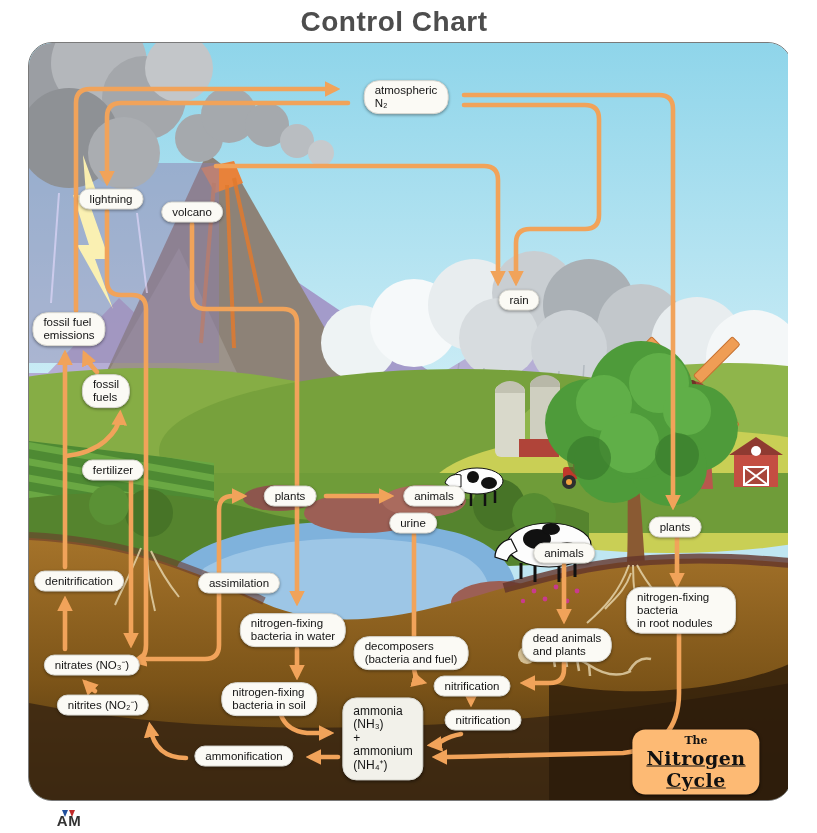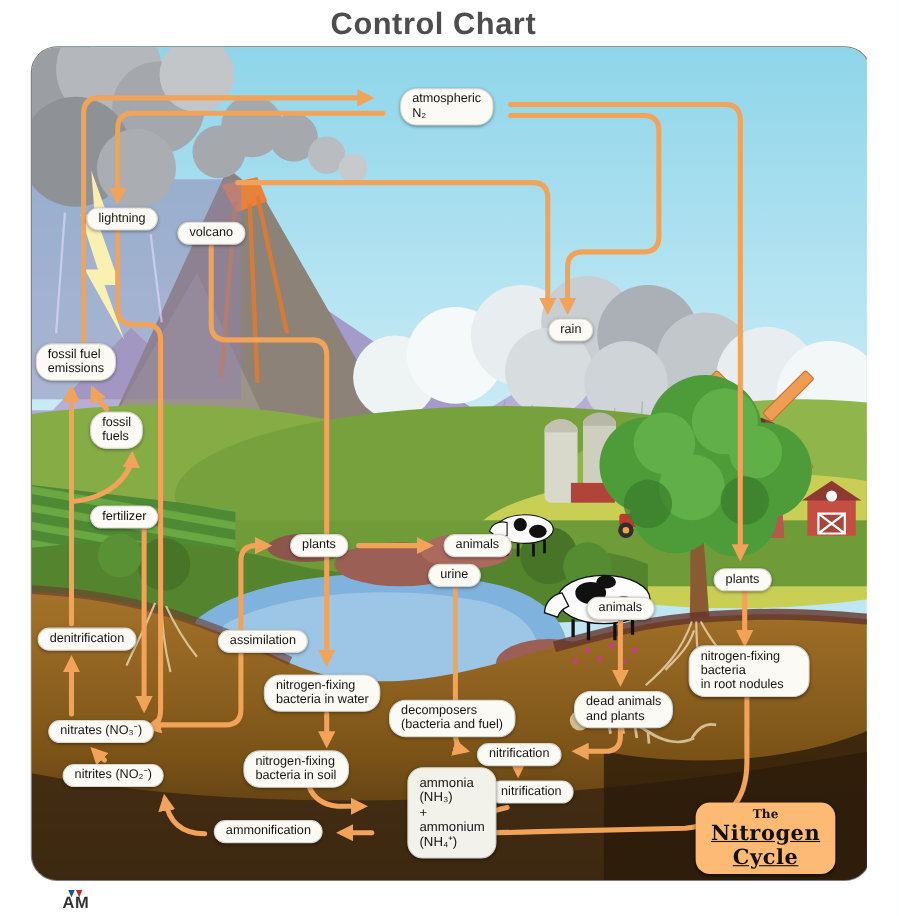--- a/index.html
+++ b/index.html
@@ -7,21 +7,21 @@
         font-family:"Liberation Sans",sans-serif;border-radius:32px;}
   .title{position:absolute;left:0;top:6px;width:100%;text-align:center;
          font-size:28px;font-weight:bold;color:#4d4d4d;letter-spacing:.5px;}
   .scene{position:absolute;left:28px;top:42px;width:762px;height:757px;
          border-radius:24px;overflow:hidden;border:1.5px solid #7a7a7a;background:#bfe6f2;}
   .scene svg{position:absolute;left:0;top:0;}
   .label{position:absolute;transform:translate(-50%,-50%);background:#fbfaf5;
          border:1px solid #d7d6cf;border-radius:15px;padding:3px 10px;
          font-size:11.5px;font-weight:normal;color:#141414;text-align:left;
          line-height:1.12;white-space:pre-line;box-shadow:0 1px 3px rgba(0,0,0,.4);z-index:5;}
-  .label.big{border-radius:14px;padding:7px 10px;font-size:12px;background:#f2f1ea;margin-left:28px;}
+  .label.big{border-radius:14px;padding:7px 10px;font-size:12px;background:#f2f1ea;}
   .badge{position:absolute;transform:translate(-50%,-50%);background:#fdba74;
          border-radius:13px;padding:4px 14px;text-align:center;z-index:5;
          font-family:"DejaVu Serif",serif;color:#111;box-shadow:0 1px 3px rgba(0,0,0,.5);}
   .badge .s{display:block;font-size:11px;font-weight:bold;}
   .badge .b{display:block;font-size:19px;font-weight:bold;letter-spacing:.5px;text-decoration:underline;}
   .logo{position:absolute;left:56px;top:804px;width:26px;text-align:center;z-index:6;}
   .logo .flags{display:block;height:8px;}
   .logo .t{font-size:15px;font-weight:bold;color:#333;letter-spacing:.5px;line-height:1;}
 </style>
 </head>

